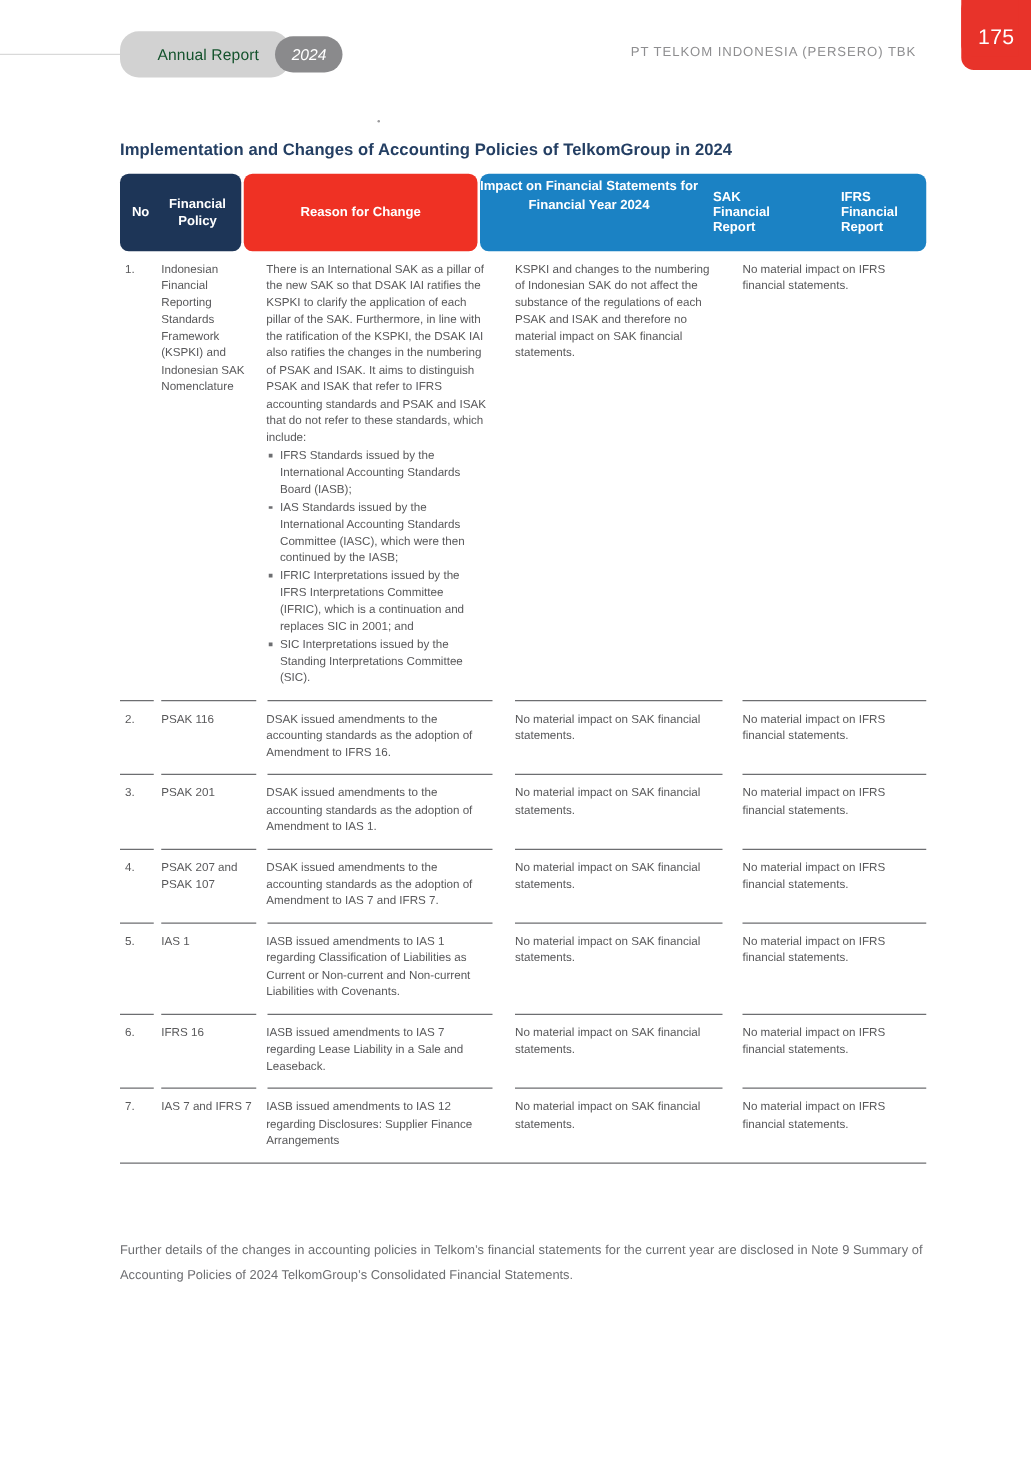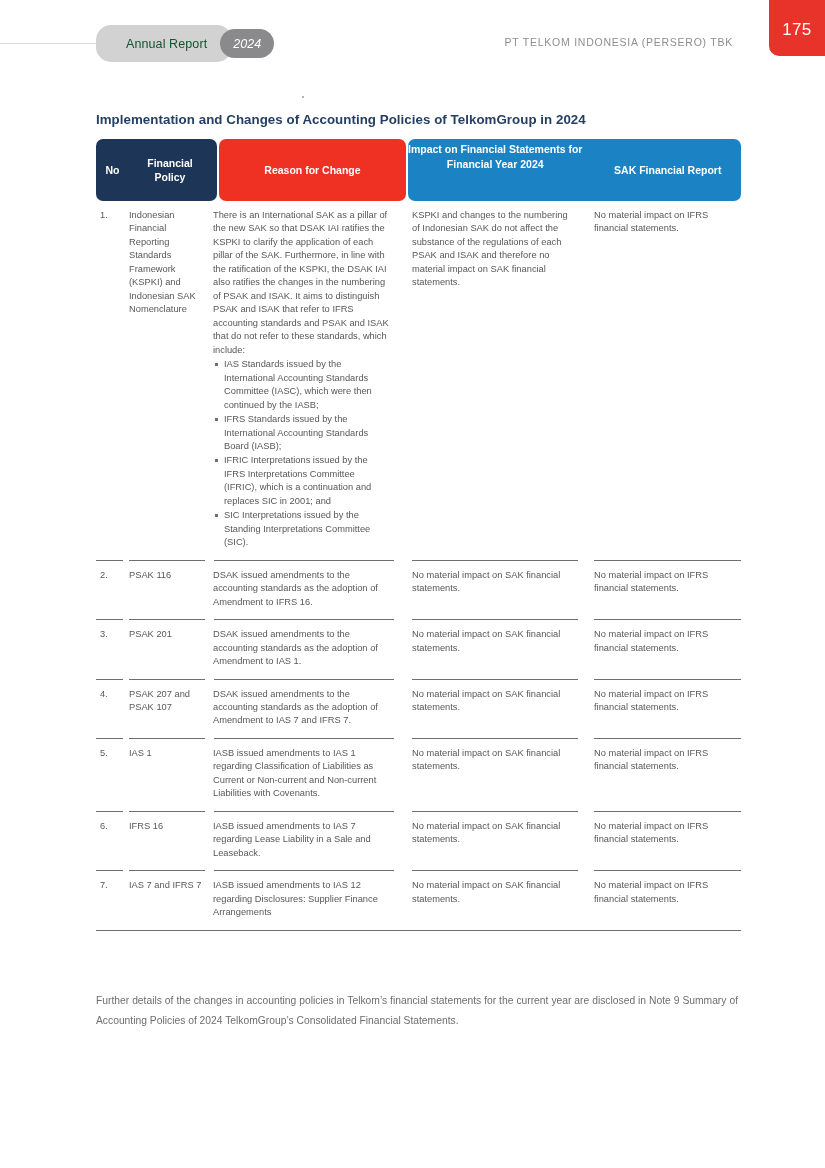--- a/index.html
+++ b/index.html
@@ -139,21 +139,21 @@
     width: 645px;
   }
 
   
   .thead {
     display: flex;
     height: 62px;
     align-items: stretch;
   }
   .th-navy {
-    width: 121px;
+    width: 97px;
     background: #1d3557;
     border-radius: 7px;
     display: flex;
     align-items: center;
     box-sizing: border-box;
   }
   .th-navy .th-no {
     width: 33px;
     text-align: center;
     color: #ffffff;
@@ -332,31 +332,32 @@
     <div class="th-blue">
       <div class="th-blue-top">
         <div>
           <span>Impact on Financial Statements for</span><br>
           <span>Financial Year 2024</span>
         </div>
       </div>
       <div class="th-blue-divider"></div>
       <div class="th-blue-bottom">
         <div>SAK Financial Report</div>
+        <div>IFRS Financial Report</div>
       </div>
     </div>
   </div>
 
   <div id="tbody">
       <div class="trow">
         <div class="cell c-no">1.</div>
         <div class="cell c-pol">Indonesian Financial Reporting Standards Framework (KSPKI) and Indonesian SAK Nomenclature</div>
         <div class="cell c-rsn">There is an International SAK as a pillar of the new SAK so that DSAK IAI ratifies the KSPKI to clarify the application of each pillar of the SAK. Furthermore, in line with the ratification of the KSPKI, the DSAK IAI also ratifies the changes in the numbering of PSAK and ISAK. It aims to distinguish PSAK and ISAK that refer to IFRS accounting standards and PSAK and ISAK that do not refer to these standards, which include:<ul class="bullets">
+            <li>IFRS Standards issued by the International Accounting Standards Board (IASB);</li>
             <li>IAS Standards issued by the International Accounting Standards Committee (IASC), which were then continued by the IASB;</li>
-            <li>IFRS Standards issued by the International Accounting Standards Board (IASB);</li>
             <li>IFRIC Interpretations issued by the IFRS Interpretations Committee (IFRIC), which is a continuation and replaces SIC in 2001; and</li>
             <li>SIC Interpretations issued by the Standing Interpretations Committee (SIC).</li>
           </ul></div>
         <div class="cell c-sak">KSPKI and changes to the numbering of Indonesian SAK do not affect the substance of the regulations of each PSAK and ISAK and therefore no material impact on SAK financial statements.</div>
         <div class="cell c-ifrs">No material impact on IFRS financial statements.</div>
       </div>
       <div class="sep">
         <span class="s-no"></span>
         <span class="s-pol"></span>
         <span class="s-rsn"></span>

